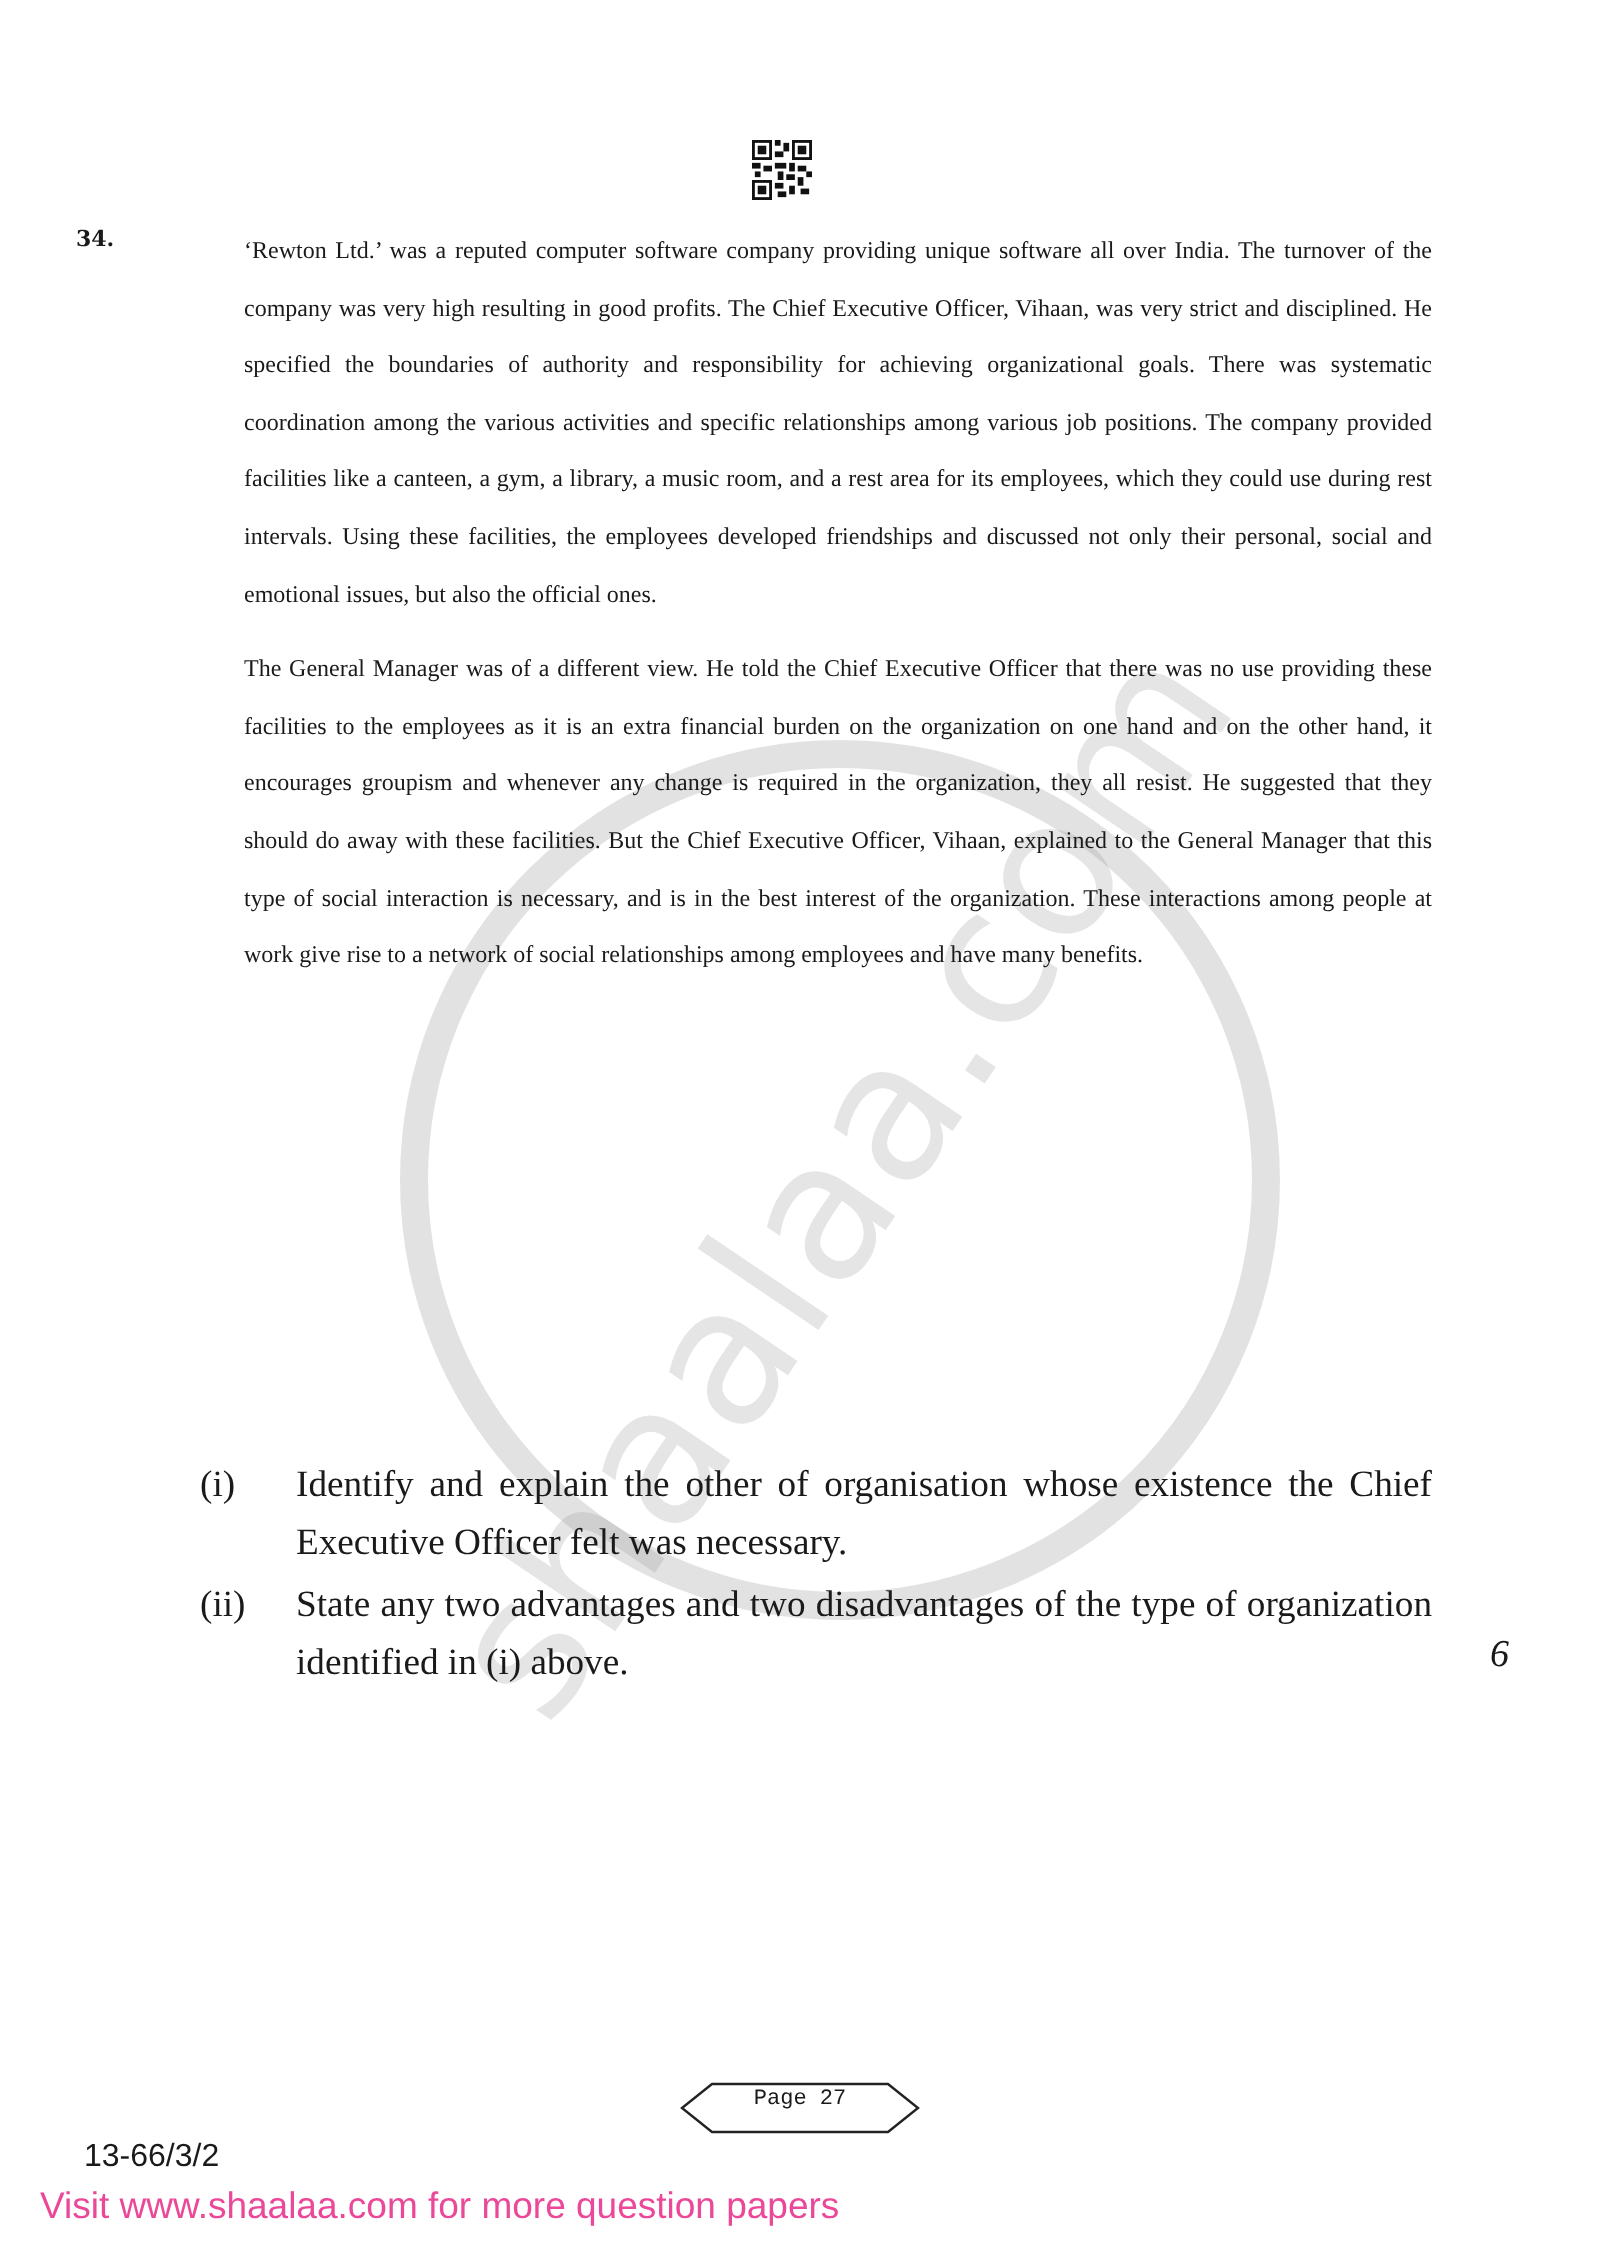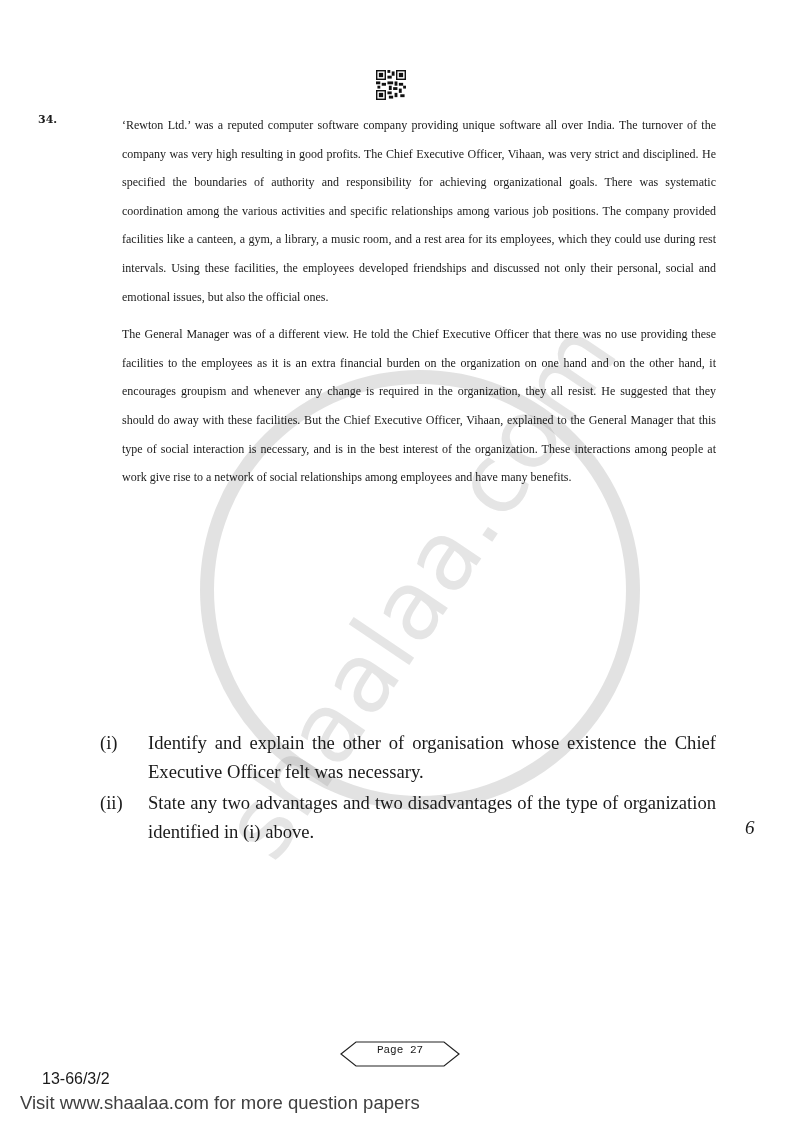--- a/index.html
+++ b/index.html
@@ -28,21 +28,21 @@
     .sub { position: absolute; font-family: "Liberation Serif", "DejaVu Serif", serif; font-size: 18.6px; line-height: 28.6px; }
     .sub .lab { position: absolute; left: 0; }
     .sub .txt { position: absolute; left: 48px; width: 568px; text-align: justify; }
     .marks { position: absolute; left: 745px; top: 817px; font-style: italic; font-size: 19px;
       font-family: "Liberation Serif", "DejaVu Serif", serif; }
     .code { position: absolute; left: 42px; top: 1045px; font-family: "Liberation Sans", "DejaVu Sans", sans-serif; font-size: 16px; margin-top: 25px; }
     .pagebox { position: absolute; left: 340px; top: 1040px; width: 120px; height: 28px; }
     .pagebox svg { position: absolute; left: 0; top: 0; }
     .pagebox span { position: absolute; left: 0; width: 120px; top: 4px; text-align: center;
       font-family: Liberation Mono, monospace; font-size: 11px; }
-    .footer { position: absolute; left: 20px; top: 1092px; font-family: "Liberation Sans", "DejaVu Sans", sans-serif; font-size: 18.5px; color: #404040; }
+    .footer { position: absolute; left: 20px; top: 1092px; font-family: "Liberation Sans", "DejaVu Sans", sans-serif; font-size: 18.5px; color: #ec4899; }
   </style>
 </head>
 <body>
 
 <svg class="qr" viewBox="0 0 21 21" width="30" height="30">
   <rect x="0" y="0" width="21" height="21" fill="#fff"></rect>
   <g fill="#111">
     <rect x="0" y="0" width="7" height="7"></rect>
       <rect x="1" y="1" width="5" height="5" fill="#fff"></rect>
       <rect x="2" y="2" width="3" height="3"></rect>

